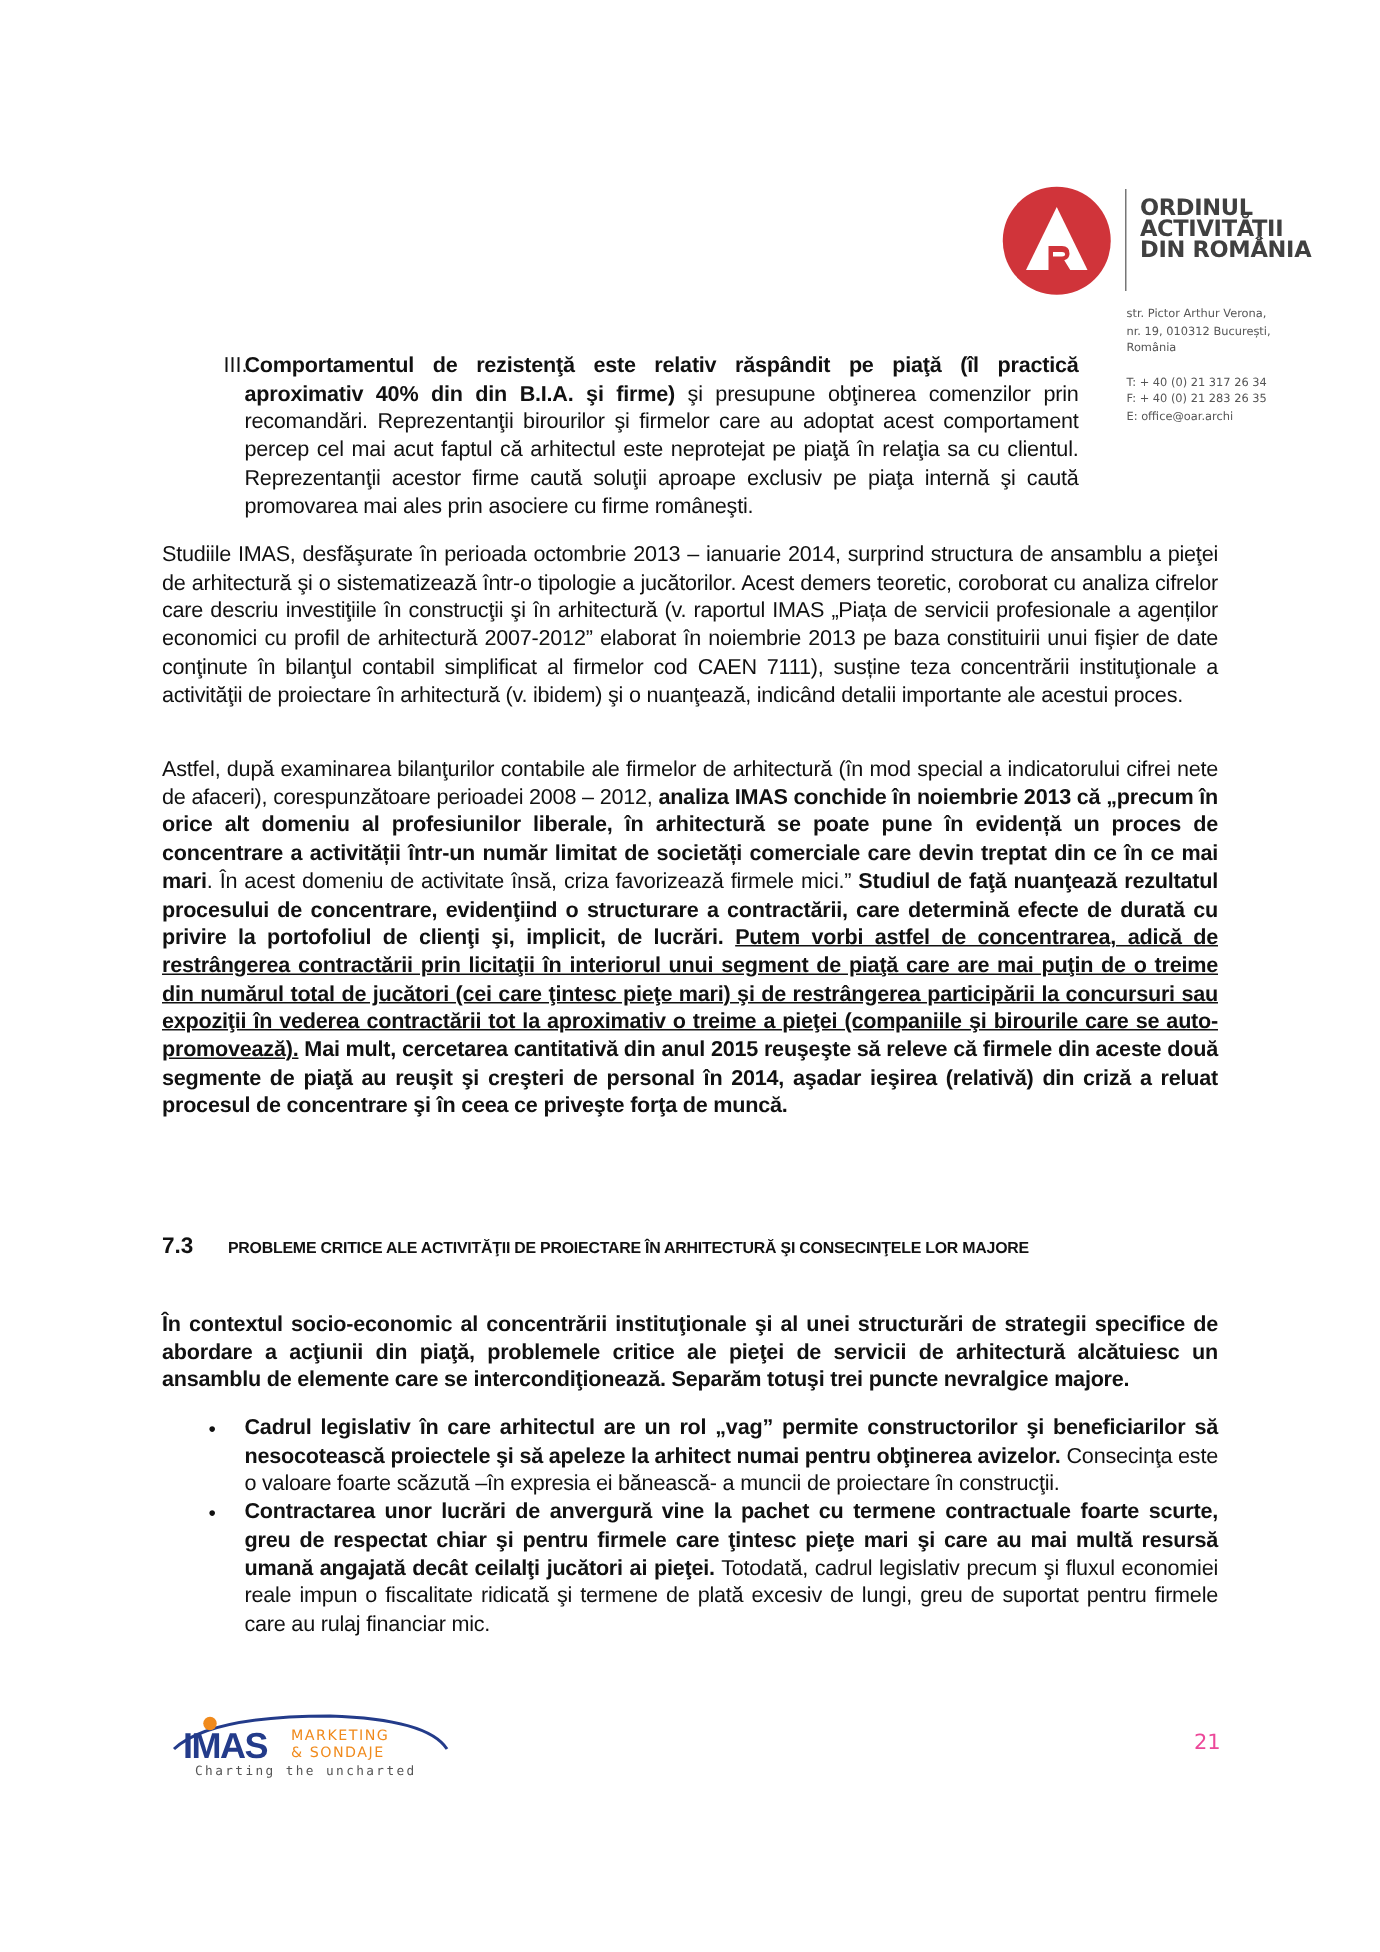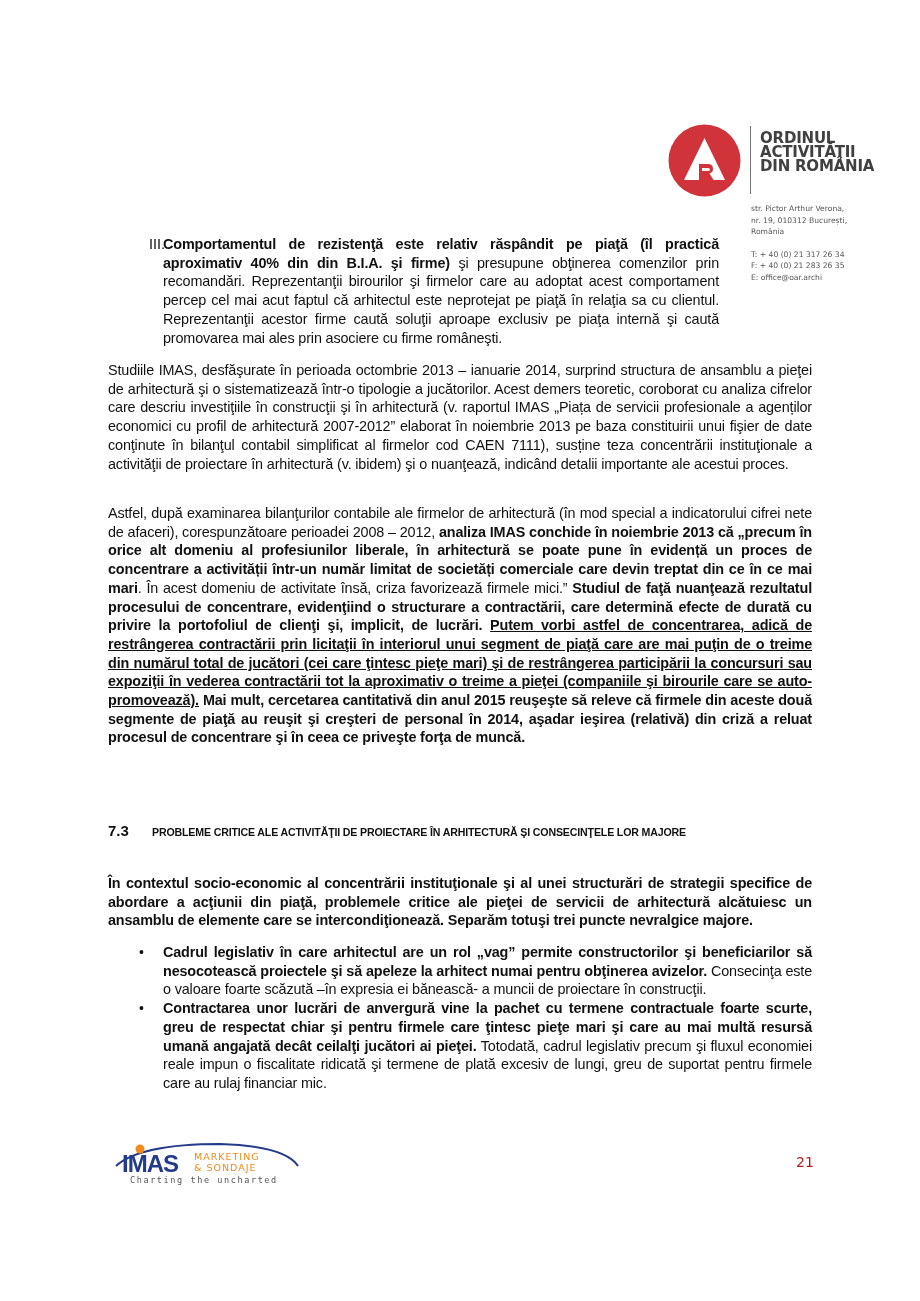--- a/index.html
+++ b/index.html
@@ -31,21 +31,21 @@
   .section-title { font-weight: bold; font-size: 10.6px; letter-spacing: -0.15px; }
 
   .p3 { left: 108px; top: 874px; width: 704px; font-weight: bold; }
 
   .bullets { left: 108px; top: 943px; width: 704px; }
   .bullet { position: relative; padding-left: 55px; margin-bottom: 0px; }
   .bullet-dot { position: absolute; left: 31px; top: 0; font-size: 14px; line-height: 18.7px; }
 
   
   .imas-logo { left: 110px; top: 1136px; width: 200px; height: 56px; }
-  .page-number { left: 796px; top: 1154px; font-family: "DejaVu Sans", sans-serif; font-size: 14px; color: #b91c1c; }
+  .page-number { left: 796px; top: 1154px; font-family: "DejaVu Sans", sans-serif; font-size: 14px; color: #ec4899; }
 </style>
 </head>
 <body>
 
 <div class="abs oar-logo">
   <svg width="73" height="73" viewBox="0 0 73 73">
     <circle cx="36.5" cy="36.5" r="36" fill="#d0343a"></circle>
     <polygon points="36.5,14 57,56 16,56" fill="#ffffff"></polygon>
     <path d="M31,56 L31,40 L40,40 Q45,40 45,45 Q45,48.5 41.5,49.5 L45.5,56 Z" fill="#d0343a"></path>
     <path d="M34,44 L34,47 L40,47 Q42,47 42,45.5 Q42,44 40,44 Z" fill="#ffffff"></path>

